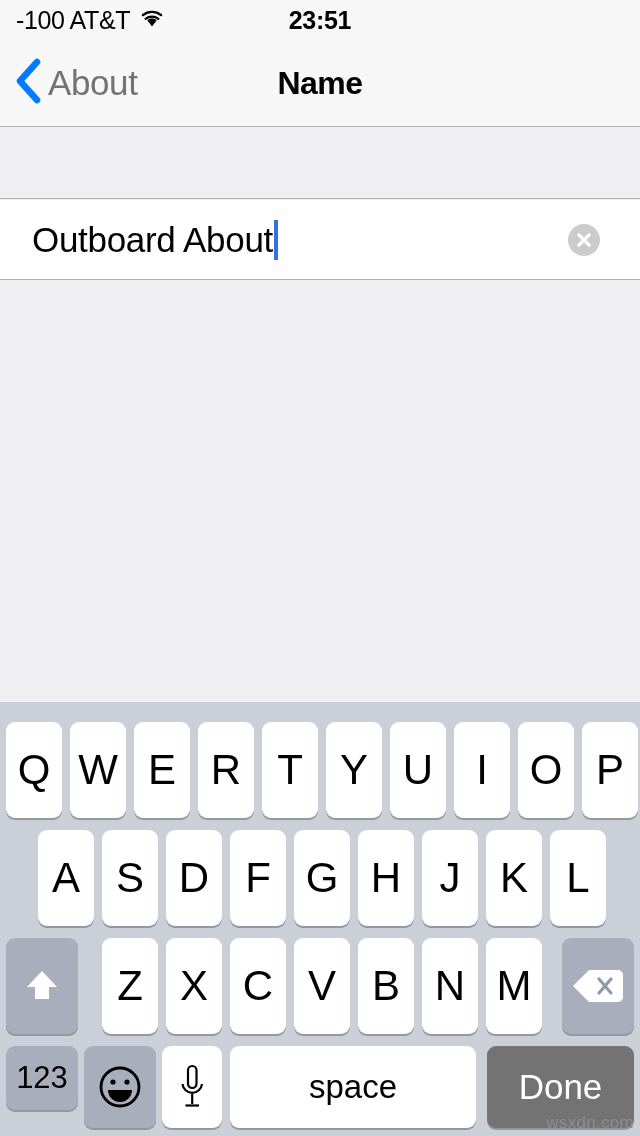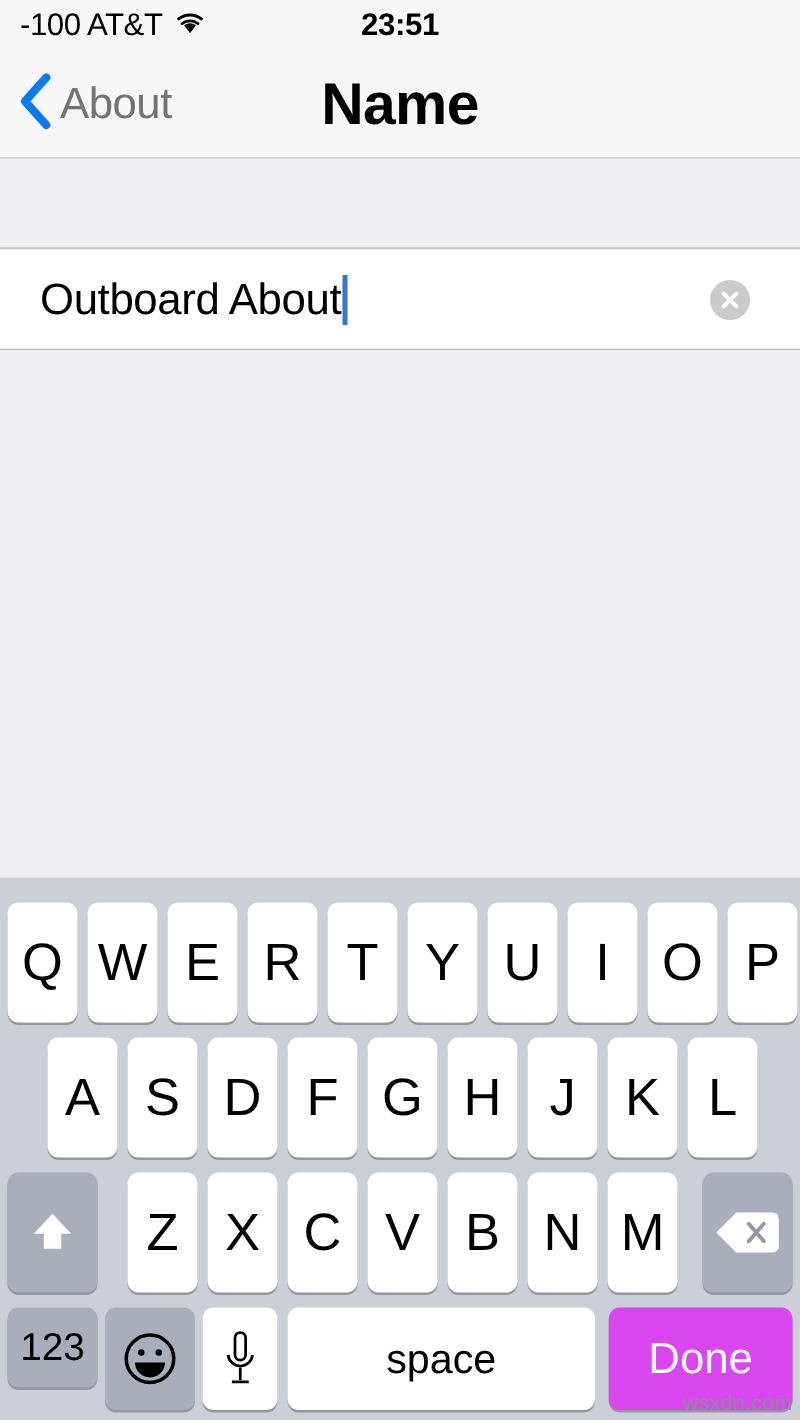--- a/index.html
+++ b/index.html
@@ -113,21 +113,21 @@
     color: #737373;
     font-size: 35px;
     letter-spacing: -0.4px;
   }
   #nav-title {
     position: absolute;
     left: 0; top: 0;
     width: 640px; height: 86px;
     line-height: 86px;
     text-align: center;
-    font-size: 47px;
+    font-size: 32px;
     font-weight: bold;
     color: #000;
     letter-spacing: -0.5px;
   }
 
   
   #content {
     position: absolute;
     left: 0; top: 127px;
     width: 640px;
@@ -204,21 +204,21 @@
     color: #000;
     font-size: 42px;
     letter-spacing: 0;
     cursor: pointer;
     user-select: none;
   }
   .key.dark {
     background: #a8aebb;
   }
   .key.blue {
-    background: #d946ef;
+    background: #737373;
     color: #fff;
   }
   .key.small-label { font-size: 31px; }
   .key.space-key { font-size: 33px; }
   .key.done-key { font-size: 35px; }
 
   #watermark {
     position: absolute;
     right: 6px;
     bottom: 3px;

